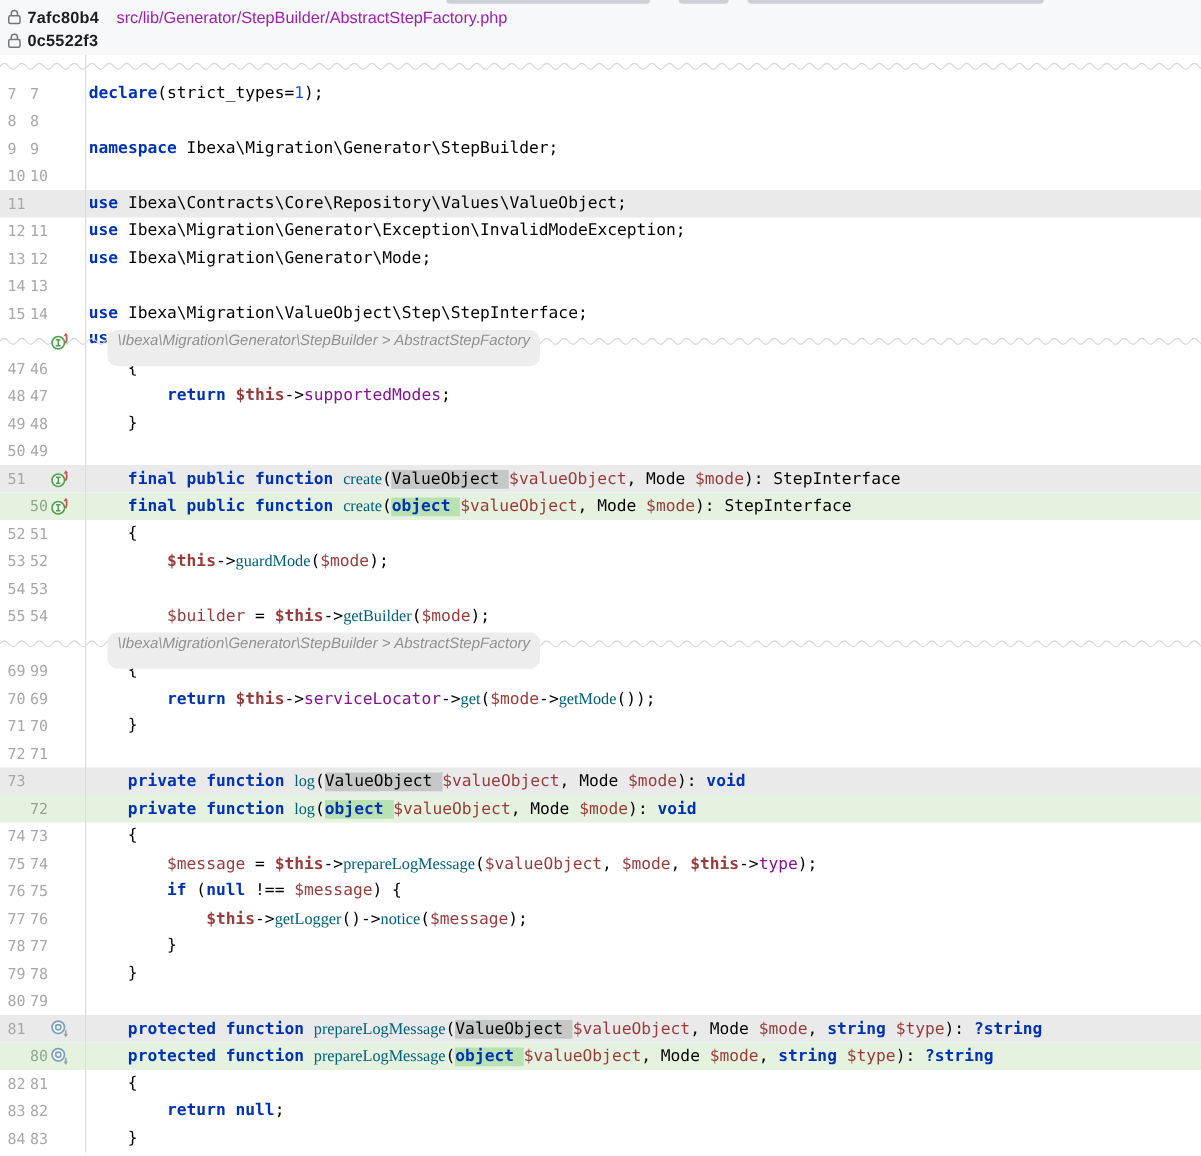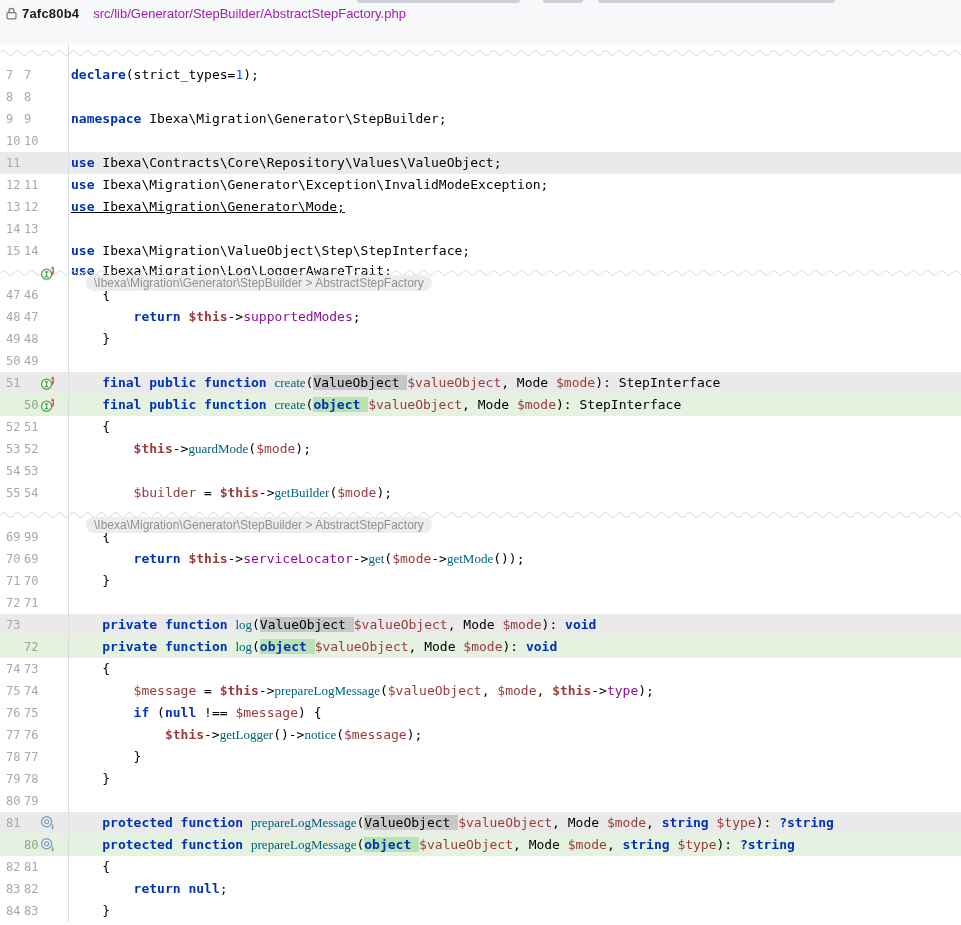--- a/index.html
+++ b/index.html
@@ -39,58 +39,67 @@
   .tok-vt{color:var(--var);font-weight:bold;}
   .tok-p{color:var(--field);}
   .tok-n{color:var(--num);}
   .tok-t{color:#000000;}
   .removed .hl{background:var(--removedWord);}
   .added .hl{background:var(--addedWord);}
 
   .sep-row{position:relative;height:22px;}
   .sep-row svg.wave{position:absolute;left:0;top:5px;}
   .sep-icon{position:absolute;left:40px;top:3px;}
-  .sep-label{position:absolute;left:86px;top:13px;height:16px;line-height:16px;
+  .sep-label{position:absolute;left:86px;top:2px;height:29px;line-height:16px;
              padding:0 8px;background:var(--pillBg);border-radius:8px;
-             font-size:12px;color:var(--pillText);white-space:nowrap;}
+             font-size:12px;color:var(--pillText);white-space:nowrap;font-style:italic;}
 </style>
 </head>
 <body>
 
 <div id="app">
   <div class="header">
     <div class="top-frag" style="left:357px;width:163px;"></div>
     <div class="top-frag" style="left:543px;width:40px;"></div>
     <div class="top-frag" style="left:598px;width:237px;"></div>
     <div class="header-row first">
       <span class="lock">
         <svg viewBox="0 0 13 13" width="13" height="13">
             <rect x="2" y="5.6" width="9" height="6.2" rx="1.2" fill="none" stroke="#73767B" stroke-width="1.2"></rect>
             <path d="M4 5.6 V3.9 a2.5 2.5 0 0 1 5 0 V5.6" fill="none" stroke="#73767B" stroke-width="1.2"></path>
           </svg>
       </span>
       <span class="hash">7afc80b4</span>
       <span class="path">src/lib/Generator/StepBuilder/AbstractStepFactory.php</span>
     </div>
+    <div class="header-row">
+      <span class="lock">
+        <svg viewBox="0 0 13 13" width="13" height="13">
+            <rect x="2" y="5.6" width="9" height="6.2" rx="1.2" fill="none" stroke="#73767B" stroke-width="1.2"></rect>
+            <path d="M4 5.6 V3.9 a2.5 2.5 0 0 1 5 0 V5.6" fill="none" stroke="#73767B" stroke-width="1.2"></path>
+          </svg>
+      </span>
+      <span class="hash">0c5522f3</span>
+    </div>
   </div>
 
   <div class="editor">
     <div class="wave-strip" id="top-wave">
         <svg class="wave" width="961" height="12" viewBox="0 0 961 12">
           <path d="M0 6 Q3.5 1.2 7 6 T14 6 T21 6 T28 6 T35 6 T42 6 T49 6 T56 6 T63 6 T70 6 T77 6 T84 6 T91 6 T98 6 T105 6 T112 6 T119 6 T126 6 T133 6 T140 6 T147 6 T154 6 T161 6 T168 6 T175 6 T182 6 T189 6 T196 6 T203 6 T210 6 T217 6 T224 6 T231 6 T238 6 T245 6 T252 6 T259 6 T266 6 T273 6 T280 6 T287 6 T294 6 T301 6 T308 6 T315 6 T322 6 T329 6 T336 6 T343 6 T350 6 T357 6 T364 6 T371 6 T378 6 T385 6 T392 6 T399 6 T406 6 T413 6 T420 6 T427 6 T434 6 T441 6 T448 6 T455 6 T462 6 T469 6 T476 6 T483 6 T490 6 T497 6 T504 6 T511 6 T518 6 T525 6 T532 6 T539 6 T546 6 T553 6 T560 6 T567 6 T574 6 T581 6 T588 6 T595 6 T602 6 T609 6 T616 6 T623 6 T630 6 T637 6 T644 6 T651 6 T658 6 T665 6 T672 6 T679 6 T686 6 T693 6 T700 6 T707 6 T714 6 T721 6 T728 6 T735 6 T742 6 T749 6 T756 6 T763 6 T770 6 T777 6 T784 6 T791 6 T798 6 T805 6 T812 6 T819 6 T826 6 T833 6 T840 6 T847 6 T854 6 T861 6 T868 6 T875 6 T882 6 T889 6 T896 6 T903 6 T910 6 T917 6 T924 6 T931 6 T938 6 T945 6 T952 6 T959 6 T966 6" fill="none" stroke="#D4D6D8" stroke-width="1"></path>
         </svg>
       </div>
     <div id="rows">
         <div class="code-row "><span class="num old">7</span><span class="num new">7</span><span class="icon-slot"></span><span class="code-line" style="padding-left: calc(0ch + 3px);"><span class="tok-k">declare</span><span class="tok-t">(strict_types=</span><span class="tok-n">1</span><span class="tok-t">);</span></span></div>
         <div class="code-row "><span class="num old">8</span><span class="num new">8</span><span class="icon-slot"></span><span class="code-line" style="padding-left: calc(0ch + 3px);"></span></div>
         <div class="code-row "><span class="num old">9</span><span class="num new">9</span><span class="icon-slot"></span><span class="code-line" style="padding-left: calc(0ch + 3px);"><span class="tok-k">namespace</span><span class="tok-t"> Ibexa\Migration\Generator\StepBuilder;</span></span></div>
         <div class="code-row "><span class="num old">10</span><span class="num new">10</span><span class="icon-slot"></span><span class="code-line" style="padding-left: calc(0ch + 3px);"></span></div>
         <div class="code-row removed"><span class="num old">11</span><span class="num new"></span><span class="icon-slot"></span><span class="code-line" style="padding-left: calc(0ch + 3px);"><span class="tok-k">use</span><span class="tok-t"> Ibexa\Contracts\Core\Repository\Values\ValueObject;</span></span></div>
         <div class="code-row "><span class="num old">12</span><span class="num new">11</span><span class="icon-slot"></span><span class="code-line" style="padding-left: calc(0ch + 3px);"><span class="tok-k">use</span><span class="tok-t"> Ibexa\Migration\Generator\Exception\InvalidModeException;</span></span></div>
-        <div class="code-row "><span class="num old">13</span><span class="num new">12</span><span class="icon-slot"></span><span class="code-line" style="padding-left: calc(0ch + 3px); text-decoration: underline;"><span class="tok-k">use</span><span class="tok-t"> Ibexa\Migration\Generator\Mode;</span></span></div>
+        <div class="code-row "><span class="num old">13</span><span class="num new">12</span><span class="icon-slot"></span><span class="code-line" style="padding-left: calc(0ch + 3px);"><span class="tok-k">use</span><span class="tok-t"> Ibexa\Migration\Generator\Mode;</span></span></div>
         <div class="code-row "><span class="num old">14</span><span class="num new">13</span><span class="icon-slot"></span><span class="code-line" style="padding-left: calc(0ch + 3px); margin-top: 42px;"><span class="tok-k">use</span><span class="tok-t"> Ibexa\Migration\Log\LoggerAwareTrait;</span></span></div>
         <div class="code-row "><span class="num old">15</span><span class="num new">14</span><span class="icon-slot"></span><span class="code-line" style="padding-left: calc(0ch + 3px);"><span class="tok-k">use</span><span class="tok-t"> Ibexa\Migration\ValueObject\Step\StepInterface;</span></span></div>
         <div class="sep-row">
           <svg class="wave" width="961" height="12" viewBox="0 0 961 12">
             <path d="M0 6 Q3.5 1.2 7 6 T14 6 T21 6 T28 6 T35 6 T42 6 T49 6 T56 6 T63 6 T70 6 T77 6 T84 6 T91 6 T98 6 T105 6 T112 6 T119 6 T126 6 T133 6 T140 6 T147 6 T154 6 T161 6 T168 6 T175 6 T182 6 T189 6 T196 6 T203 6 T210 6 T217 6 T224 6 T231 6 T238 6 T245 6 T252 6 T259 6 T266 6 T273 6 T280 6 T287 6 T294 6 T301 6 T308 6 T315 6 T322 6 T329 6 T336 6 T343 6 T350 6 T357 6 T364 6 T371 6 T378 6 T385 6 T392 6 T399 6 T406 6 T413 6 T420 6 T427 6 T434 6 T441 6 T448 6 T455 6 T462 6 T469 6 T476 6 T483 6 T490 6 T497 6 T504 6 T511 6 T518 6 T525 6 T532 6 T539 6 T546 6 T553 6 T560 6 T567 6 T574 6 T581 6 T588 6 T595 6 T602 6 T609 6 T616 6 T623 6 T630 6 T637 6 T644 6 T651 6 T658 6 T665 6 T672 6 T679 6 T686 6 T693 6 T700 6 T707 6 T714 6 T721 6 T728 6 T735 6 T742 6 T749 6 T756 6 T763 6 T770 6 T777 6 T784 6 T791 6 T798 6 T805 6 T812 6 T819 6 T826 6 T833 6 T840 6 T847 6 T854 6 T861 6 T868 6 T875 6 T882 6 T889 6 T896 6 T903 6 T910 6 T917 6 T924 6 T931 6 T938 6 T945 6 T952 6 T959 6 T966 6" fill="none" stroke="#D4D6D8" stroke-width="1"></path>
           </svg>
           <span class="sep-icon"><svg width="16" height="16" viewBox="0 0 16 16">
               <circle cx="6.6" cy="9.2" r="5" fill="#F4FAF4" stroke="#4DA04D" stroke-width="1.3"></circle>
               <path d="M4.8 6.8 H8.4 M6.6 6.8 V11.6 M4.8 11.6 H8.4" fill="none" stroke="#4DA04D" stroke-width="1.2"></path>
               <path d="M12.3 9.6 C13.5 7.6 13.6 5 12.8 3.2" fill="none" stroke="#C75450" stroke-width="1.4"></path>

